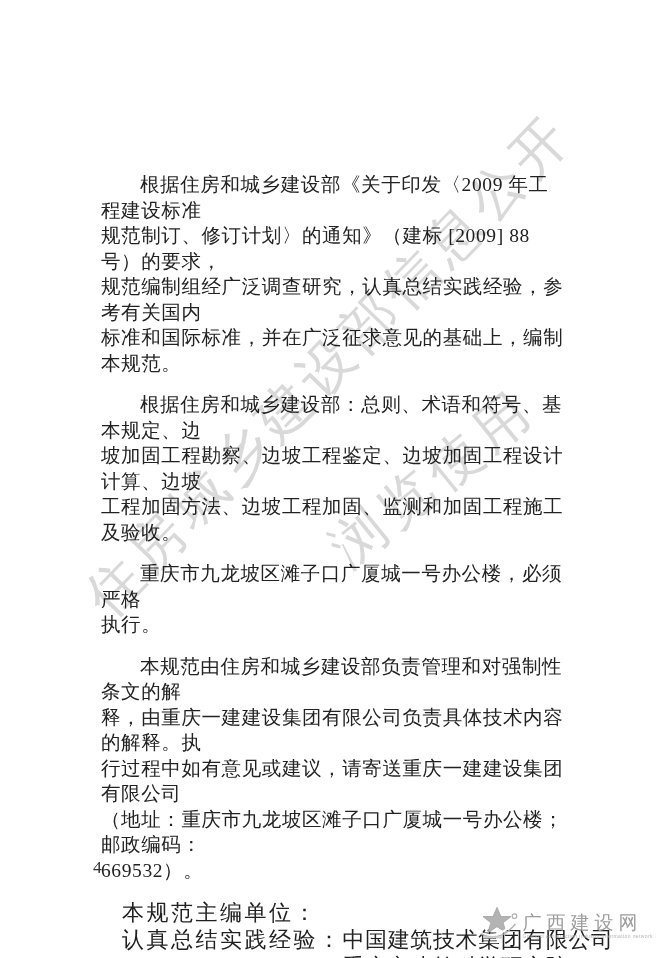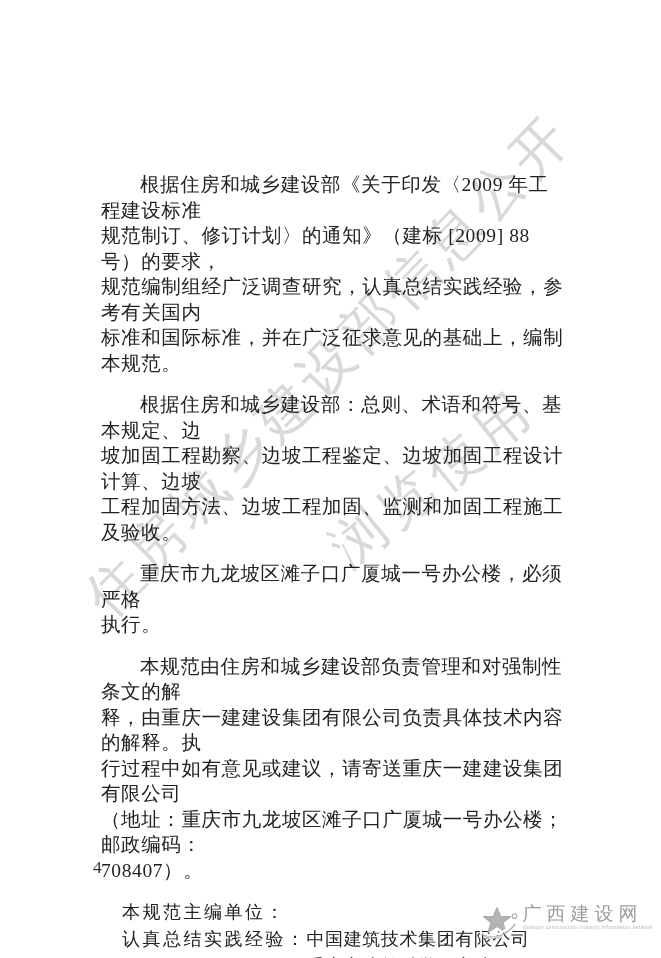--- a/index.html
+++ b/index.html
@@ -55,41 +55,41 @@
     line-height:25.5px;
     letter-spacing:.6px;
     text-indent:2em;
     white-space:pre-line;
     color:#222;
   }
   .editors{margin-top:3px;padding-left:37px;}
   .editor-row{
     display:flex;
     align-items:flex-start;
-    font-size:18px;
+    font-size:22px;
     line-height:27px;
   }
   .editor-label{
     flex:0 0 auto;
     letter-spacing:2.5px;
     white-space:nowrap;
   }
   .editor-units{
     flex:0 0 auto;
     white-space:pre-line;
     letter-spacing:.6px;
   }
   .page-number{
     position:absolute;left:93px;top:857px;
     font-size:17.5px;color:#333;z-index:2;
   }
   
   .site-logo{
     position:absolute;right:8px;bottom:10px;
-    display:flex;gap:5px;
+    display:flex;align-items:center;gap:5px;
     z-index:4;
   }
   .logo-star{flex:0 0 auto;}
   .logo-text-col{display:flex;flex-direction:column;}
   .logo-name{
     font-size:19px;
     letter-spacing:5px;
     color:#9d9d9d;
     font-family:"Liberation Serif","DejaVu Serif",serif;
     line-height:20px;
@@ -119,21 +119,21 @@
 标准和国际标准，并在广泛征求意见的基础上，编制本规范。</p>
       <p class="para">根据住房和城乡建设部：总则、术语和符号、基本规定、边
 坡加固工程勘察、边坡工程鉴定、边坡加固工程设计计算、边坡
 工程加固方法、边坡工程加固、监测和加固工程施工及验收。</p>
       <p class="para">重庆市九龙坡区滩子口广厦城一号办公楼，必须严格
 执行。</p>
       <p class="para">本规范由住房和城乡建设部负责管理和对强制性条文的解
 释，由重庆一建建设集团有限公司负责具体技术内容的解释。执
 行过程中如有意见或建议，请寄送重庆一建建设集团有限公司
 （地址：重庆市九龙坡区滩子口广厦城一号办公楼；邮政编码：
-708407）。</p>
+669532）。</p>
     </div>
 
     <div class="editors">
       <div class="editor-row">
         <span class="editor-label">本规范主编单位：</span>
       </div>
       <div class="editor-row">
         <span class="editor-label">认真总结实践经验：</span>
         <span class="editor-units">中国建筑技术集团有限公司
 重庆市建筑科学研究院

